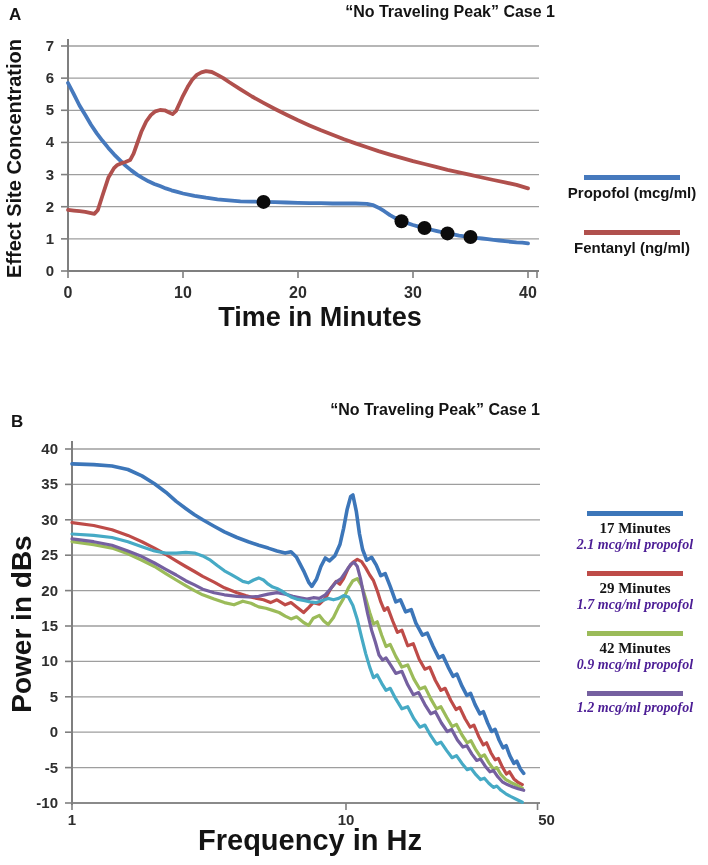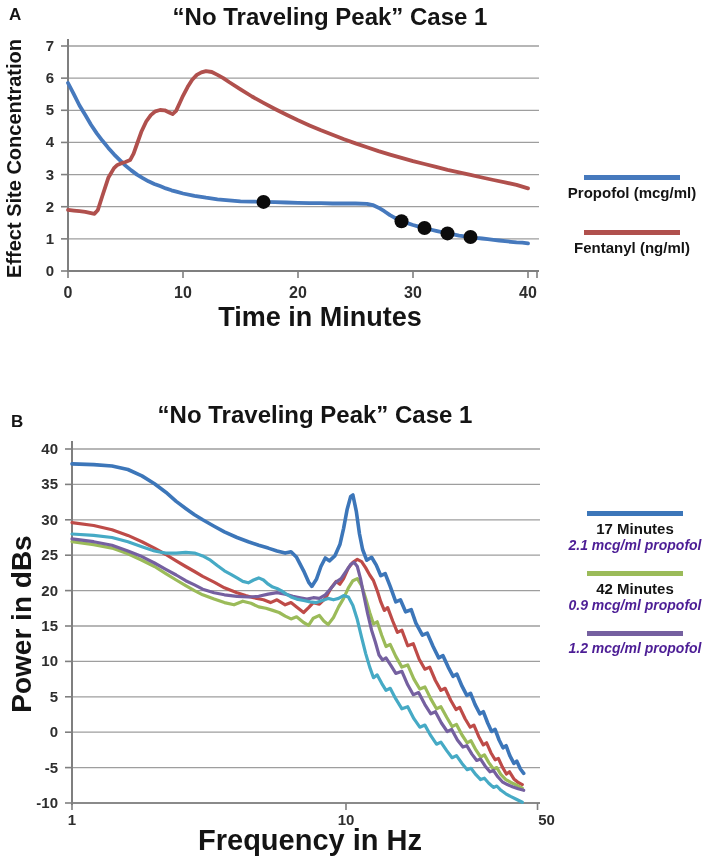--- a/index.html
+++ b/index.html
@@ -1,29 +1,29 @@
 <!DOCTYPE html>
 <html><head>
 <meta charset="utf-8">
 <style>
   html,body{margin:0;padding:0;background:#ffffff;}
   .figure{position:relative;width:708px;height:865px;background:#ffffff;
           font-family:"Liberation Sans",sans-serif;overflow:hidden;}
   #plots{position:absolute;left:0;top:0;}
   .panel-label{position:absolute;font-weight:bold;font-size:17px;color:#141414;}
-  .title{position:absolute;font-weight:bold;font-size:24px;color:#141414;text-align:center;white-space:nowrap;}
+  .title{position:absolute;font-weight:bold;font-size:16px;color:#141414;text-align:right;white-space:nowrap;}
   .ylab{position:absolute;font-weight:bold;color:#141414;text-align:center;transform:rotate(-90deg);white-space:nowrap;}
   .xlab{position:absolute;font-weight:bold;color:#141414;text-align:center;white-space:nowrap;}
   .legend{position:absolute;margin-top:32px;}
   .leg-item{text-align:center;}
   .leg-swatch{height:5px;width:96px;margin:0 auto 4px auto;}
   .leg-name{font-weight:bold;font-size:15px;color:#141414;line-height:1.15;white-space:nowrap;}
   .leg-sub{font-style:italic;font-weight:600;font-size:14px;color:#4c1d95;line-height:1.2;white-space:nowrap;}
   .legendA .leg-item{margin-bottom:29px;}
-  .legendB .leg-item{margin-bottom:17px;}
+  .legendB .leg-item{margin-bottom:17px;font-family:Liberation Serif, serif;}
 </style>
 </head>
 <body>
 
 <div class="figure">
 
   <svg id="plots" width="708" height="865" viewBox="0 0 708 865">
       <line x1="68" y1="271" x2="539" y2="271" stroke="#7f7f7f" stroke-width="2"></line>
       <line x1="61" y1="271" x2="68" y2="271" stroke="#7f7f7f" stroke-width="1.6"></line>
       <text x="54" y="276" text-anchor="end" font-size="15" font-weight="600" fill="#2e2e2e" font-family="&quot;Liberation Sans&quot;, sans-serif">0</text>
@@ -136,20 +136,25 @@
   <div class="ylab" style="left:-118px;top:608px;width:280px;font-size:28px;">Power in dBs</div>
   <div class="xlab" style="left:140px;top:824px;width:340px;font-size:29px;text-align:center;">Frequency in Hz</div>
 
   <div class="legend legendB" style="left:562px;top:479px;width:146px;">
     <div class="leg-item">
       <div class="leg-swatch" style="background: rgb(60, 118, 185);"></div>
       <div class="leg-name">17 Minutes</div>
       <div class="leg-sub">2.1 mcg/ml propofol</div>
     </div>
     <div class="leg-item">
+      <div class="leg-swatch" style="background: rgb(190, 75, 72);"></div>
+      <div class="leg-name">29 Minutes</div>
+      <div class="leg-sub">1.7 mcg/ml propofol</div>
+    </div>
+    <div class="leg-item">
       <div class="leg-swatch" style="background: rgb(155, 187, 89);"></div>
       <div class="leg-name">42 Minutes</div>
       <div class="leg-sub">0.9 mcg/ml propofol</div>
     </div>
     <div class="leg-item">
       <div class="leg-swatch" style="background: rgb(117, 96, 160);"></div>
       <div class="leg-sub">1.2 mcg/ml propofol</div>
     </div>
   </div>
 

